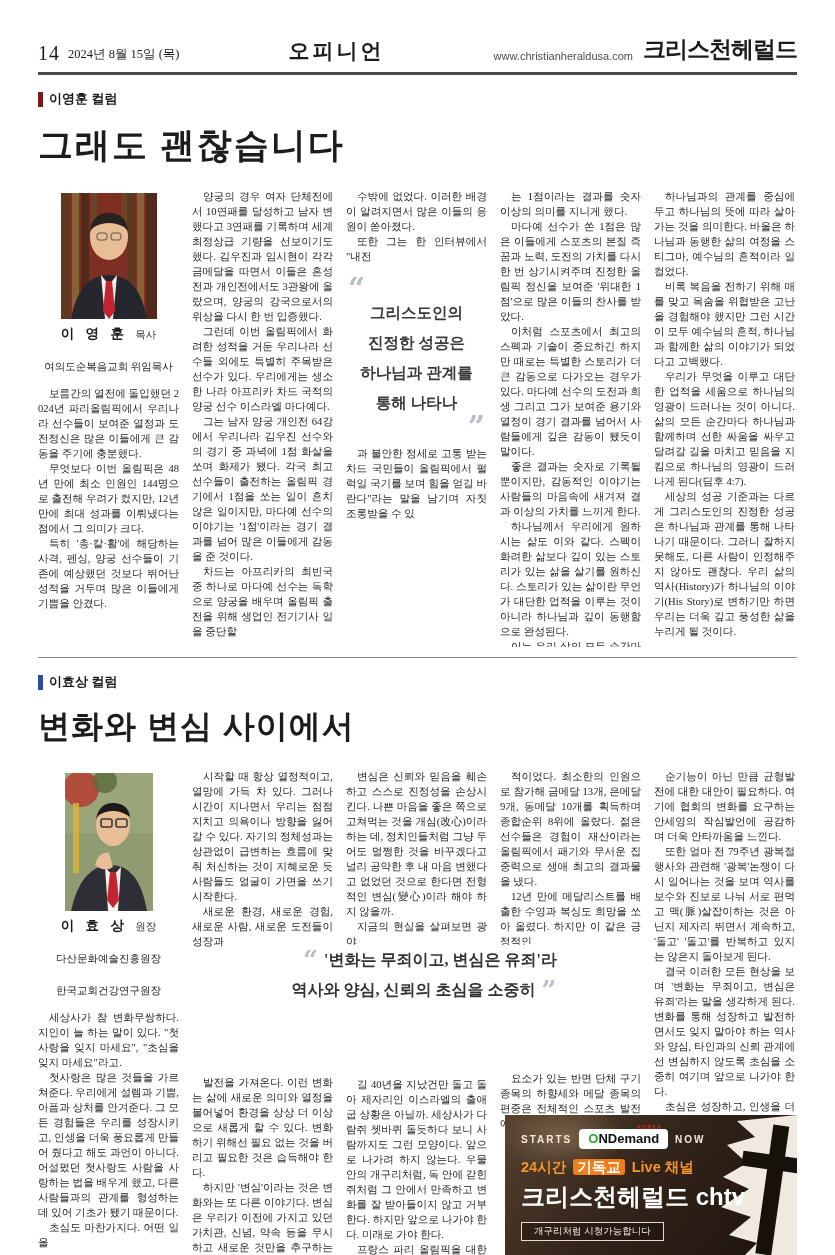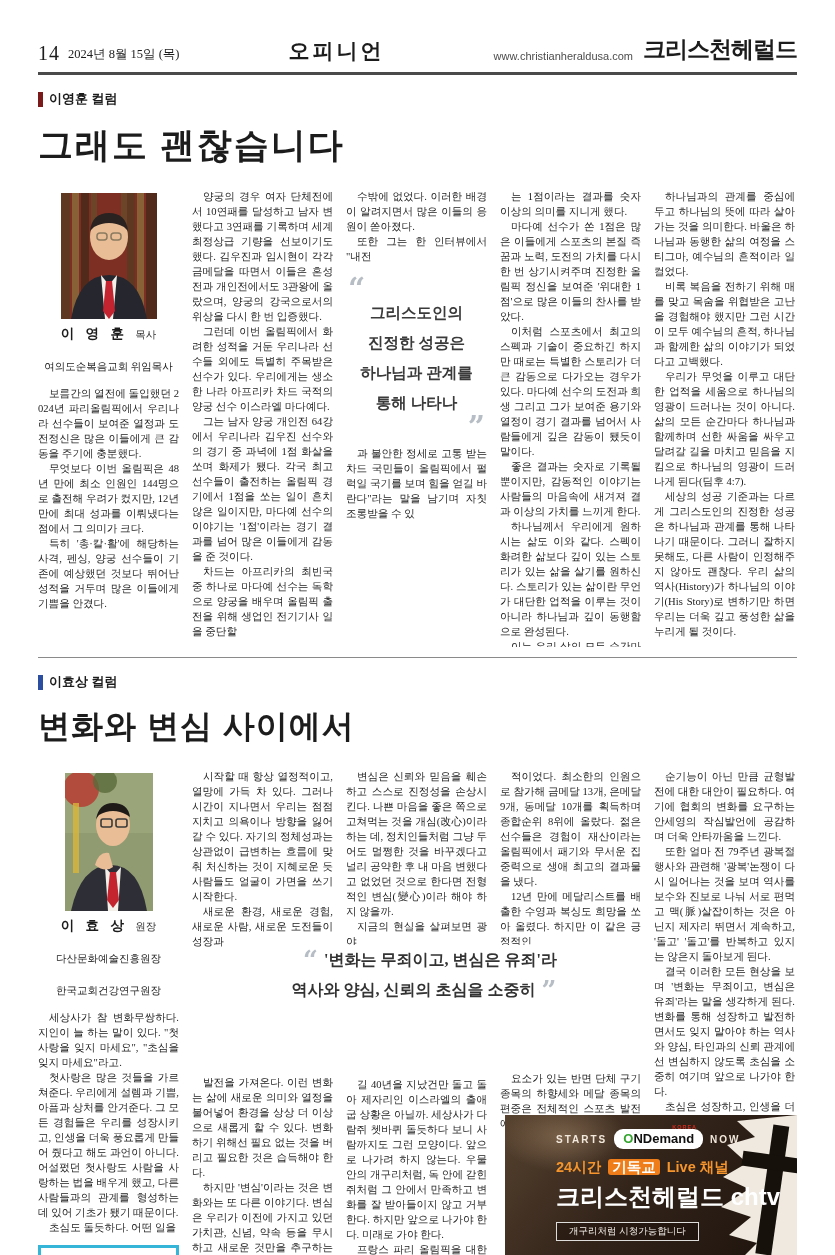--- a/index.html
+++ b/index.html
@@ -61,24 +61,24 @@
   
   .adbox{margin-top:10px;border:3px solid #35b6d9;text-align:center;padding:8px 2px 9px;}
   .adbox .ad-title{color:#1fa6cb;font-size:16px;font-weight:bold;letter-spacing:8px;
                    font-family:"Liberation Sans",sans-serif;}
 
   
   .chtv{position:absolute;left:467px;top:346px;width:292px;height:146px;z-index:5;
         background:radial-gradient(90px 50px at 20% 15%,rgba(214,178,140,.35),rgba(0,0,0,0) 70%),
                    linear-gradient(130deg,#56422f 0%,#33241a 45%,#1c120c 100%);
         color:#fff;font-family:"Liberation Sans",sans-serif;overflow:hidden;}
-  .chtv-inner{position:relative;z-index:2;padding:14px 10px 0 16px;text-align:left;margin-left:35px;}
+  .chtv-inner{position:relative;z-index:2;padding:14px 10px 0 16px;text-align:left;}
   .row-starts{display:flex;align-items:center;gap:7px;}
   .starts,.now{font-size:10px;letter-spacing:2px;color:#f2e8dc;font-weight:bold;}
-  .od-logo{background:#fff;border-radius:9px;padding:2px 9px 3px;font-weight:bold;font-size:13px;
+  .od-logo{background:#fff;border-radius:4px;padding:2px 9px 3px;font-weight:bold;font-size:13px;
            color:#101010;position:relative;display:inline-block;}
   .od-o{color:#35a52f;}
   .od-kr{position:absolute;top:-5px;right:6px;font-size:5.5px;color:#d42b1e;letter-spacing:1px;}
   .row-live{margin-top:9px;font-weight:bold;font-size:14.5px;}
   .t-orange{color:#f5952c;}
   .badge-rel{background:#ef7d1a;color:#fff;border-radius:3px;padding:0 4px;margin:0 3px;}
   .row-brand{margin-top:4px;font-size:24px;font-weight:900;letter-spacing:0;}
   .row-foot{margin-top:7px;}
   .foot-pill{display:inline-block;border:1px solid rgba(255,255,255,.85);background:rgba(20,10,5,.35);
              font-size:9.5px;padding:2px 12px;color:#f4efe9;}
@@ -215,21 +215,21 @@
             <div class="cap-name">
               <span>이 효 상</span>
               <span class="cap-role">원장</span>
             </div>
             <div class="cap-affil">다산문화예술진흥원장</div>
             <div class="cap-affil">한국교회건강연구원장</div>
           </figcaption>
         </figure>
         <p>세상사가 참 변화무쌍하다. 지인이 늘 하는 말이 있다. "첫사랑을 잊지 마세요", "초심을 잊지 마세요"라고.</p>
         <p>첫사랑은 많은 것들을 가르쳐준다. 우리에게 설렘과 기쁨, 아픔과 상처를 안겨준다. 그 모든 경험들은 우리를 성장시키고, 인생을 더욱 풍요롭게 만들어 줬다고 해도 과언이 아니다. 어설펐던 첫사랑도 사람을 사랑하는 법을 배우게 했고, 다른 사람들과의 관계를 형성하는 데 있어 기초가 됐기 때문이다.</p>
-        <p>초심도 돌듯하다. 어떤 일을</p>
+        <p>초심도 마찬가지다. 어떤 일을</p>
         <div class="adbox">
           <div class="ad-title">광 고 문 의</div>
 
         </div>
       </div>
 
       <div class="col">
         <p>시작할 때 항상 열정적이고, 열망에 가득 차 있다. 그러나 시간이 지나면서 우리는 점점 지치고 의욕이나 방향을 잃어갈 수 있다. 자기의 정체성과는 상관없이 급변하는 흐름에 맞춰 처신하는 것이 지혜로운 듯 사람들도 얼굴이 가면을 쓰기 시작한다.</p>
         <p>새로운 환경, 새로운 경험, 새로운 사람, 새로운 도전들이 성장과</p>
         <div class="spacer" style="height:126px"></div>

